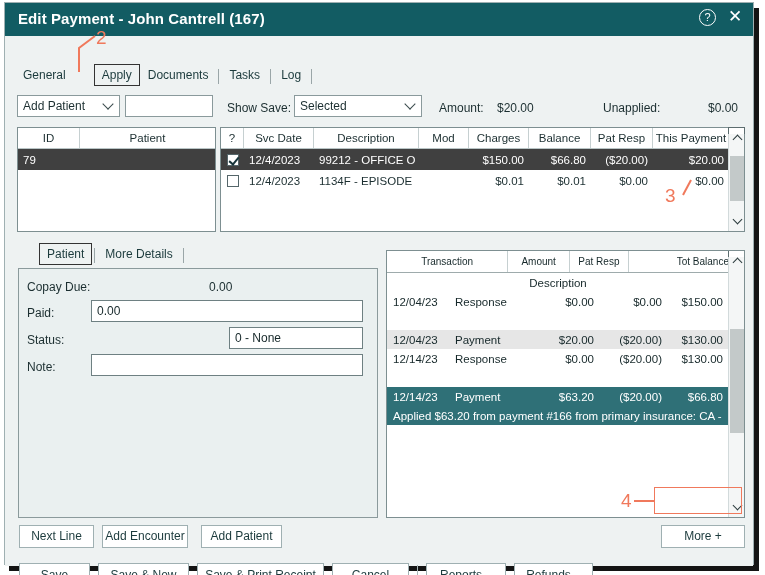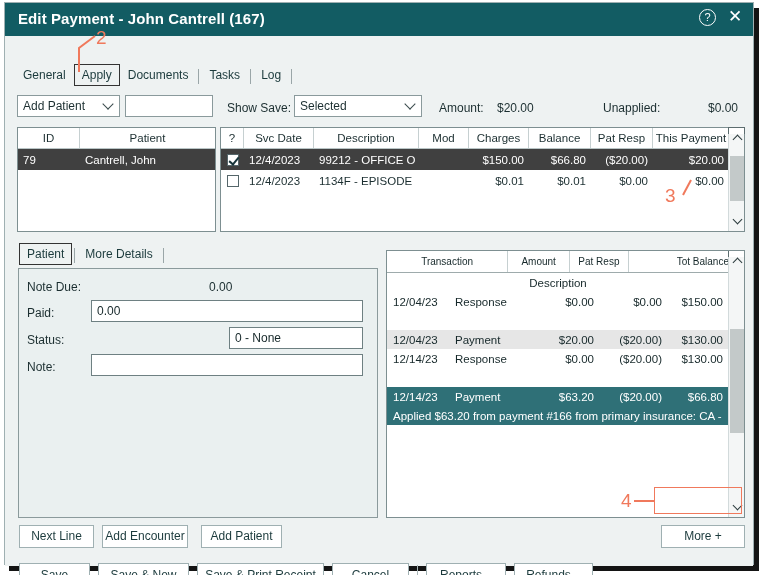--- a/index.html
+++ b/index.html
@@ -92,20 +92,21 @@
     color: #1b3a3c;
     padding: 3px 7px 3px 7px;
     cursor: pointer;
     white-space: nowrap;
     border: 1px solid transparent;
     line-height: 14px;
   }
   .tab.sel {
     border: 1px solid #333333;
     background: #eef2f2;
+    margin-left: 20px;
   }
   .tabsep {
     width: 1px;
     height: 15px;
     background: #9aa6a8;
     margin: 0 2px 2px 2px;
   }
 
   
   .row1 { position: absolute; left: 0; top: 57px; width: 100%; height: 28px; }
@@ -425,21 +426,20 @@
         <div class="lbl" style="left:703px; top:8px;">$0.00</div>
       </div>
 
       <div class="grid" style="left:12px; top:91px; width:199px; height:105px;">
         <div class="ghead">
           <div class="gh" style="width:62px;">ID</div>
           <div class="gh" style="width:135px;">Patient</div>
         </div>
         <div class="grow sel">
           <div class="gc l" style="width:62px;">79</div>
-          <div class="gc l" style="width:135px;">Cantrell, John</div>
         </div>
       </div>
 
       <div class="grid" style="left:215px; top:91px; width:525px; height:105px;">
         <div class="ghead" style="width:508px;">
           <div class="gh" style="width:23px;">?</div>
           <div class="gh" style="width:70px;">Svc Date</div>
           <div class="gh" style="width:105px;">Description</div>
           <div class="gh" style="width:50px;">Mod</div>
           <div class="gh" style="width:60px;">Charges</div>
@@ -487,21 +487,21 @@
       </div>
 
       <div class="sub-tabstrip" style="left:14px; top:208px;">
         <div class="tab sel">Patient</div>
         <div class="tabsep"></div>
         <div class="tab">More Details</div>
         <div class="tabsep"></div>
       </div>
 
       <div class="panel" style="left:13px; top:232px; width:360px; height:250px;">
-        <div class="field-lbl" style="left:8px; top:11px;">Note Due:</div>
+        <div class="field-lbl" style="left:8px; top:11px;">Copay Due:</div>
         <div class="field-lbl" style="left:190px; top:11px;">0.00</div>
 
         <div class="field-lbl" style="left:8px; top:37px;">Paid:</div>
         <div class="fld" style="left:72px; top:31px; width:272px;">0.00</div>
 
         <div class="field-lbl" style="left:8px; top:64px;">Status:</div>
         <div class="fld" style="left:210px; top:58px; width:134px;">0 - None</div>
 
         <div class="field-lbl" style="left:8px; top:91px;">Note:</div>
         <div class="fld" style="left:72px; top:85px; width:272px;"></div>

